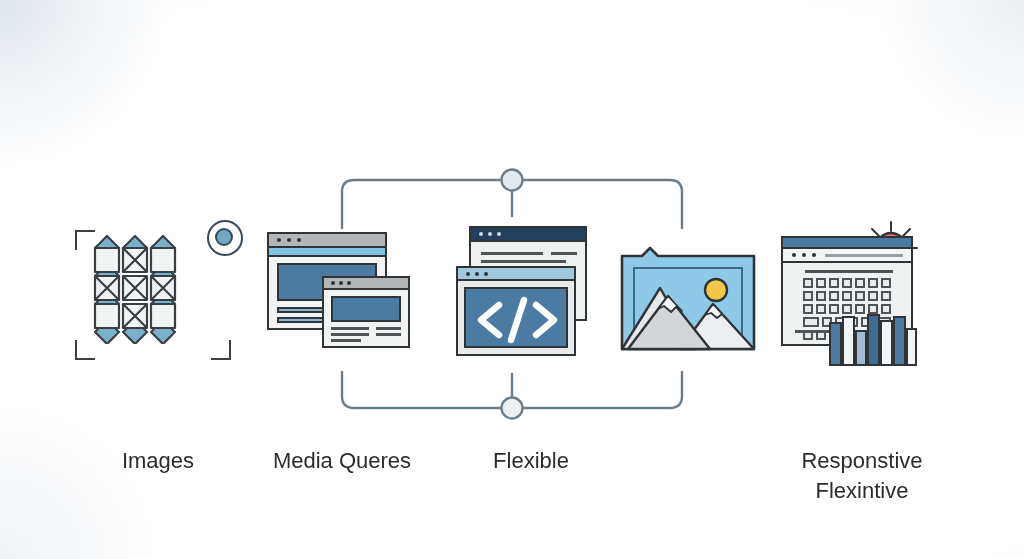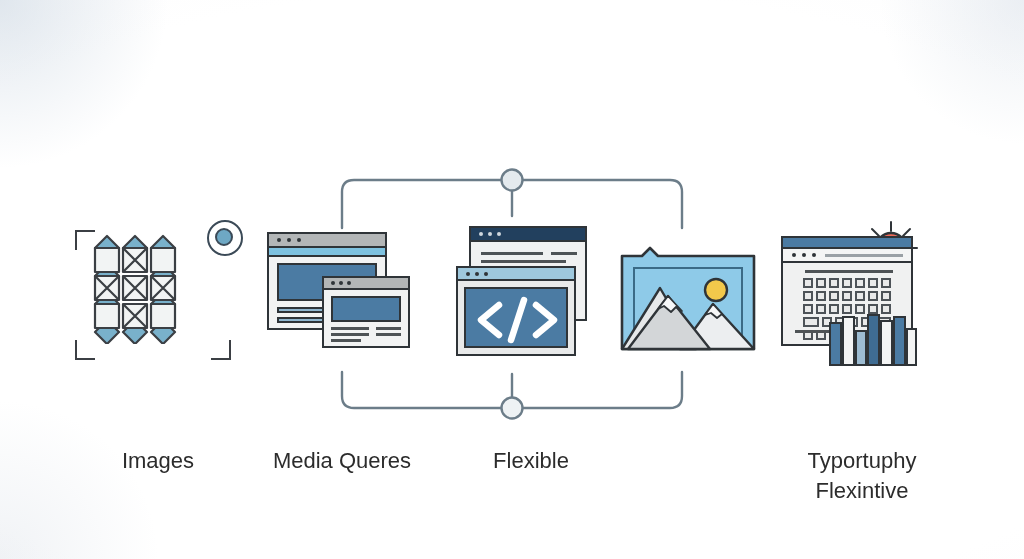--- a/index.html
+++ b/index.html
@@ -347,18 +347,18 @@
         <span class="bookbar" style="left:0px;  top:8px;  width:13px; height:44px; background:#4b7ba3;"></span>
         <span class="bookbar" style="left:13px; top:2px;  width:13px; height:50px; background:#f3f4f4;"></span>
         <span class="bookbar" style="left:26px; top:16px; width:12px; height:36px; background:#9dbcd2;"></span>
         <span class="bookbar" style="left:38px; top:0px;  width:13px; height:52px; background:#3f6c92;"></span>
         <span class="bookbar" style="left:51px; top:6px;  width:13px; height:46px; background:#f3f4f4;"></span>
         <span class="bookbar" style="left:64px; top:2px;  width:13px; height:50px; background:#4b7ba3;"></span>
         <span class="bookbar" style="left:77px; top:14px; width:11px; height:38px; background:#f3f4f4;"></span>
       </div>
     </div>
     <div class="label">
-      <div>Typortuphy</div>
+      <div>Responstive</div>
       <div>Flexintive</div>
     </div>
   </div>
 
 </div>
 
 </body></html>

